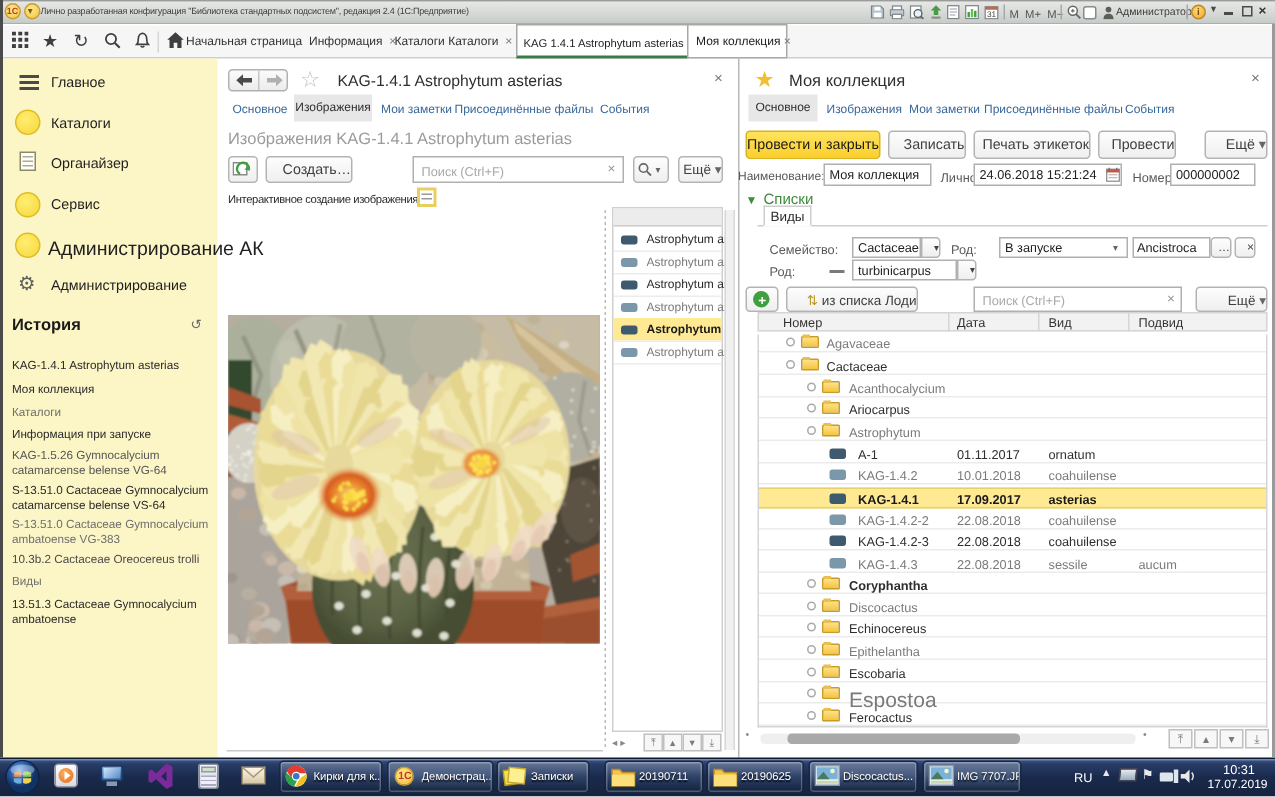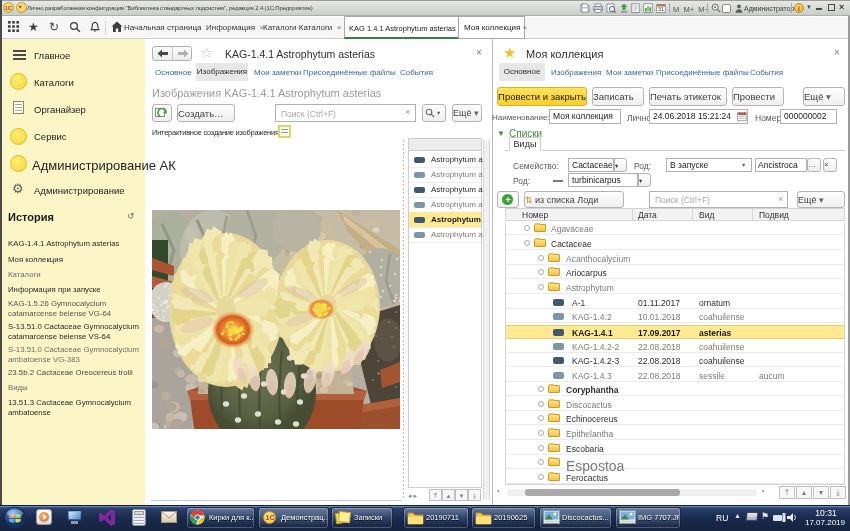--- a/index.html
+++ b/index.html
@@ -1,18 +1,18 @@
 <!DOCTYPE html>
 <html><head><meta charset="utf-8"><style>
 *{margin:0;padding:0;box-sizing:border-box}
 html,body{width:850px;height:531px;overflow:hidden}
 body{font-family:"Liberation Sans",sans-serif;position:relative;background:#fff;font-size:10px;color:#222}
 .a{position:absolute}
 .tb-ic{position:absolute;top:20px;color:#3f3f3f;font-size:12px;line-height:14px}
-.btn{position:absolute;border:1px solid #b3b3b3;border-radius:3px;background:linear-gradient(#fdfdfd,#efefef);color:#3f3f3f;text-align:left;white-space:nowrap}
+.btn{position:absolute;border:1px solid #b3b3b3;border-radius:3px;background:linear-gradient(#fdfdfd,#efefef);color:#3f3f3f;text-align:right;white-space:nowrap}
 .inp{position:absolute;border:1px solid #b0b0b0;background:#fff;color:#222;white-space:nowrap;overflow:hidden}
 .lbl{position:absolute;color:#595959;white-space:nowrap}
 .tab-sel{position:absolute;background:#e7e7e7;color:#2e2e2e;text-align:center;white-space:nowrap}
 .tab-lnk{position:absolute;color:#38689c;white-space:nowrap}
 .t{position:absolute;white-space:nowrap}
 </style></head>
 <body>
 <div class="a" style="left:0;top:0;width:850px;height:16px;background:linear-gradient(#e6e8e6,#c9cdc9);border-top:1px solid #9b9b9b;border-bottom:1px solid #aab0aa"></div>
 <div class="a" style="left:3px;top:2px;width:11px;height:11px;border-radius:50%;background:radial-gradient(circle at 40% 35%,#ffe98a,#f2c24a);border:1px solid #c89c30"></div>
 <div class="a" style="left:4.5px;top:4.5px;font-size:6px;font-weight:bold;color:#c03a22">1С</div>
@@ -128,21 +128,21 @@
 <div class="t" style="left:34px;top:185px;font-size:9.5px;color:#1f1f1f">Администрирование</div>
 <div class="t" style="left:8px;top:211px;font-size:11px;font-weight:bold;color:#1a1a1a">История</div>
 <div class="a" style="left:127px;top:211px;font-size:9px;color:#6a6a6a">↺</div>
 <div class="a" style="left:8px;top:239px;width:136px;font-size:7.8px;line-height:10px;color:#2a2a2a;white-space:nowrap">KAG-1.4.1 Astrophytum asterias</div>
 <div class="a" style="left:8px;top:255px;width:136px;font-size:7.8px;line-height:10px;color:#2a2a2a;white-space:nowrap">Моя коллекция</div>
 <div class="a" style="left:8px;top:270px;width:136px;font-size:7.8px;line-height:10px;color:#6e6e6e;white-space:nowrap">Каталоги</div>
 <div class="a" style="left:8px;top:285px;width:136px;font-size:7.8px;line-height:10px;color:#2a2a2a;white-space:nowrap">Информация при запуске</div>
 <div class="a" style="left:8px;top:299px;width:136px;font-size:7.8px;line-height:10px;color:#555555;white-space:nowrap">KAG-1.5.26 Gymnocalycium<br>catamarcense belense VG-64</div>
 <div class="a" style="left:8px;top:322px;width:136px;font-size:7.8px;line-height:10px;color:#2a2a2a;white-space:nowrap">S-13.51.0 Cactaceae Gymnocalycium<br>catamarcense belense VS-64</div>
 <div class="a" style="left:8px;top:345px;width:136px;font-size:7.8px;line-height:10px;color:#6e6e6e;white-space:nowrap">S-13.51.0 Cactaceae Gymnocalycium<br>ambatoense  VG-383</div>
-<div class="a" style="left:8px;top:368px;width:136px;font-size:7.8px;line-height:10px;color:#4a4a4a;white-space:nowrap">23.5b.2 Cactaceae Oreocereus trolli</div>
+<div class="a" style="left:8px;top:368px;width:136px;font-size:7.8px;line-height:10px;color:#4a4a4a;white-space:nowrap">10.3b.2 Cactaceae Oreocereus trolli</div>
 <div class="a" style="left:8px;top:383px;width:136px;font-size:7.8px;line-height:10px;color:#6e6e6e;white-space:nowrap">Виды</div>
 <div class="a" style="left:8px;top:398px;width:136px;font-size:7.8px;line-height:10px;color:#2a2a2a;white-space:nowrap">13.51.3 Cactaceae Gymnocalycium<br>ambatoense</div>
 <div class="a" style="left:152px;top:46px;width:40px;height:15px;border:1px solid #b0b0b0;border-radius:3px;background:linear-gradient(#fbfbfb,#ececec)"></div>
 <div class="a" style="left:172px;top:47px;width:1px;height:13px;background:#c5c5c5"></div>
 <svg class="a" style="left:157px;top:49px" width="12" height="9" viewBox="0 0 12 9">
     <path d="M5 0.5 L5 3 L11 3 L11 6 L5 6 L5 8.5 L0.5 4.5 Z" fill="#4a4a4a"></path>
   </svg>
 <svg class="a" style="left:177px;top:49px" width="12" height="9" viewBox="0 0 12 9">
     <path d="M7 0.5 L7 3 L1 3 L1 6 L7 6 L7 8.5 L11.5 4.5 Z" fill="#b0b0b0"></path>
   </svg>
@@ -797,21 +797,21 @@
 <div class="inp" style="left:755px;top:158px;width:52px;height:14px;font-size:8.5px;line-height:12px;padding-left:2px">Ancistroca</div>
 <div class="btn" style="left:807px;top:158px;width:14px;height:14px;font-size:8px;line-height:12px">…</div>
 <div class="btn" style="left:823px;top:158px;width:14px;height:14px;font-size:8px;line-height:12px">×</div>
 <div class="lbl" style="left:513px;top:176px;font-size:8.5px">Род:</div>
 <div class="a" style="left:553px;top:180px;width:10px;height:2px;background:#7a7a7a"></div>
 <div class="inp" style="left:568px;top:173px;width:70px;height:14px;font-size:8.5px;line-height:12px;padding-left:3px">turbinicarpus</div>
 <div class="btn" style="left:638px;top:173px;width:13px;height:14px;font-size:6.5px;line-height:13px;border-radius:0 3px 3px 0">▾</div>
 <div class="btn" style="left:497px;top:191px;width:22px;height:17px"></div>
 <div class="a" style="left:502px;top:194px;width:11px;height:11px;border-radius:50%;background:#3fa03f"></div>
 <div class="a" style="left:505.5px;top:195px;font-size:9px;line-height:10px;color:#fff;font-weight:bold">+</div>
-<div class="btn" style="left:524px;top:191px;width:100px;height:17px;font-size:9px;line-height:16px"><span style="color:#b8982a">⇅</span> из списка Лоди</div>
+<div class="btn" style="left:524px;top:191px;width:88px;height:17px;font-size:9px;line-height:16px"><span style="color:#b8982a">⇅</span> из списка Лоди</div>
 <div class="inp" style="left:649px;top:191px;width:139px;height:17px"></div>
 <div class="t" style="left:655px;top:195px;font-size:8.5px;color:#a8a8a8">Поиск (Ctrl+F)</div>
 <div class="a" style="left:778px;top:194px;font-size:9px;color:#999">×</div>
 <div class="btn" style="left:797px;top:191px;width:48px;height:17px;font-size:9px;line-height:16px">Ещё <span style="color:#666">▾</span></div>
 <div class="a" style="left:505px;top:208px;width:340px;height:13px;background:#f2f2f2;border:1px solid #d5d5d5"></div>
 <div class="t" style="left:522px;top:210px;font-size:8.5px;color:#333">Номер</div>
 <div class="t" style="left:638px;top:210px;font-size:8.5px;color:#333">Дата</div>
 <div class="t" style="left:699px;top:210px;font-size:8.5px;color:#333">Вид</div>
 <div class="t" style="left:759px;top:210px;font-size:8.5px;color:#333">Подвид</div>
 <div class="a" style="left:632px;top:208px;width:1px;height:13px;background:#d5d5d5"></div>

